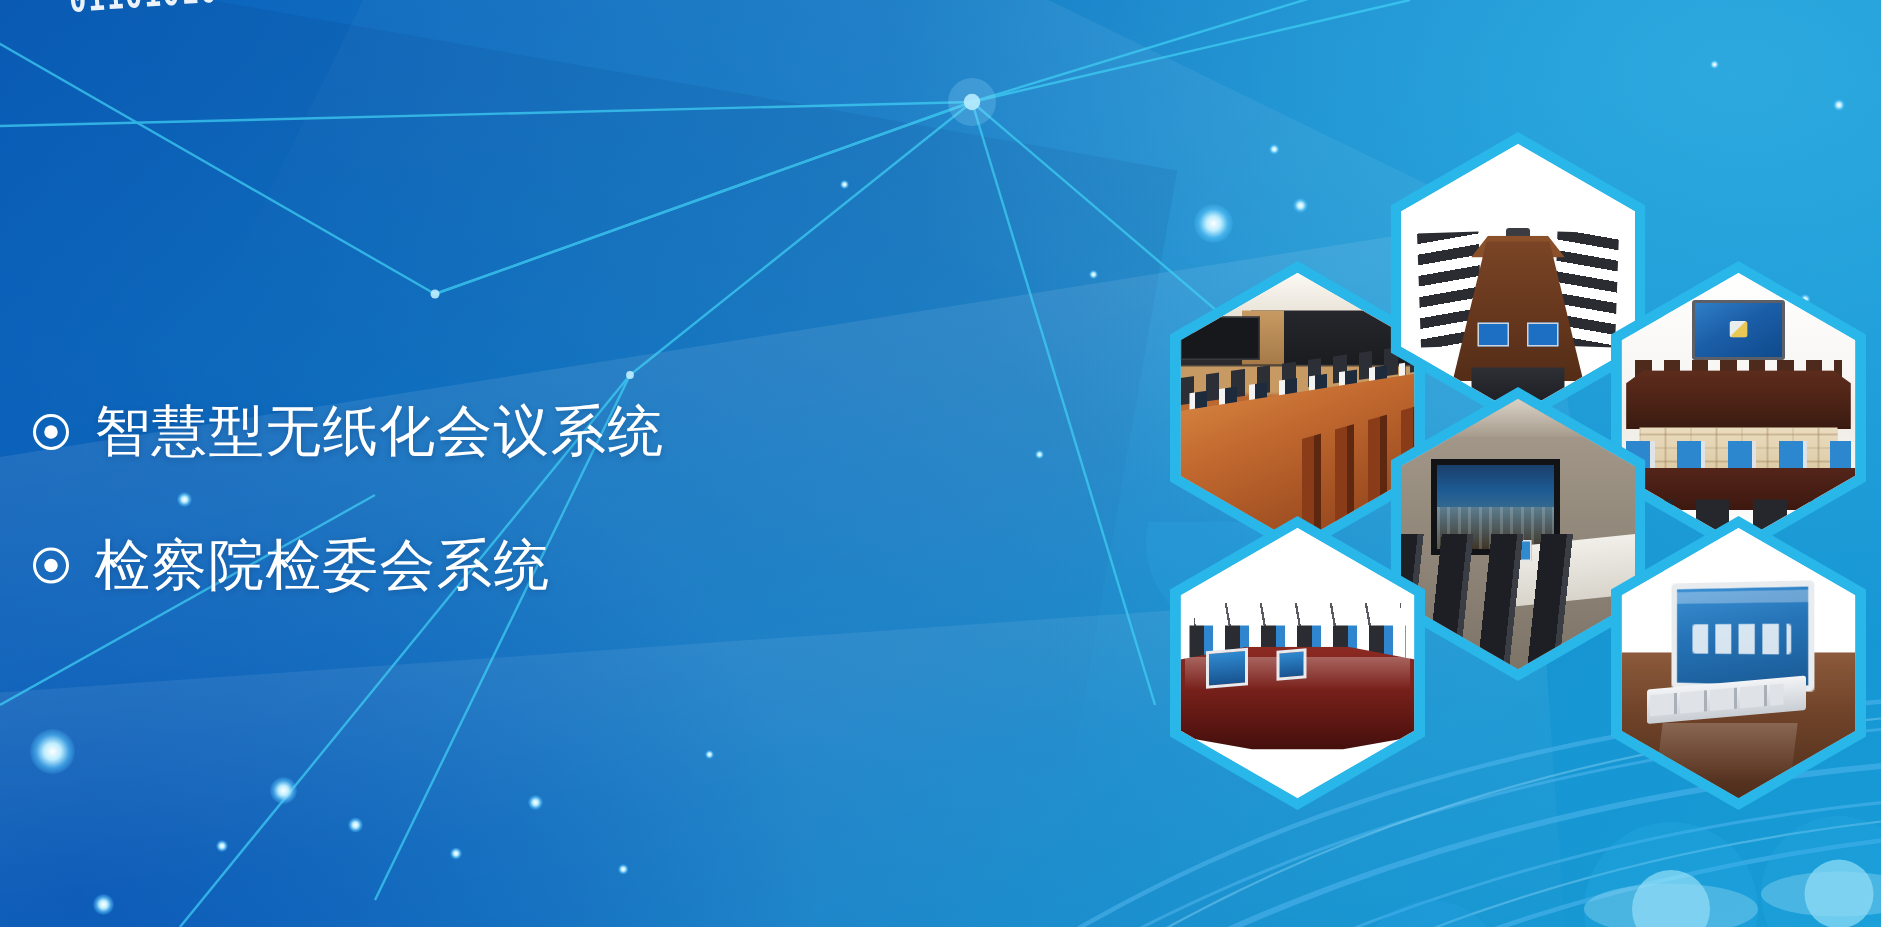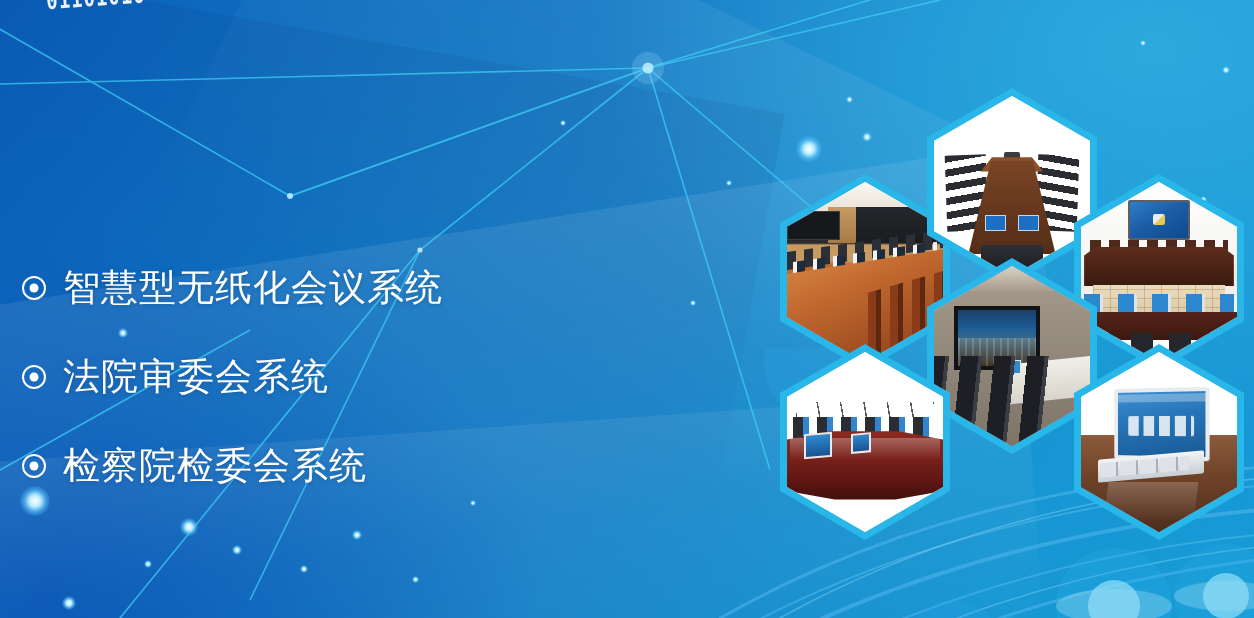--- a/index.html
+++ b/index.html
@@ -340,24 +340,20 @@
     <div id="topcode">01101010</div>
 
 
     <ul id="bullets" style="list-style:none;">
       <li class="bullet">
         <span class="bullet-mark"></span>
         <span class="bullet-label">智慧型无纸化会议系统</span>
       </li>
       <li class="bullet">
         <span class="bullet-mark"></span>
-        <span class="bullet-label">法院审委会系统</span>
-      </li>
-      <li class="bullet">
-        <span class="bullet-mark"></span>
         <span class="bullet-label">检察院检委会系统</span>
       </li>
     </ul>
   </div>
 
   <div id="collage">
 
     <div class="hex h1">
       <div class="inner">
         <div class="photo p1">

